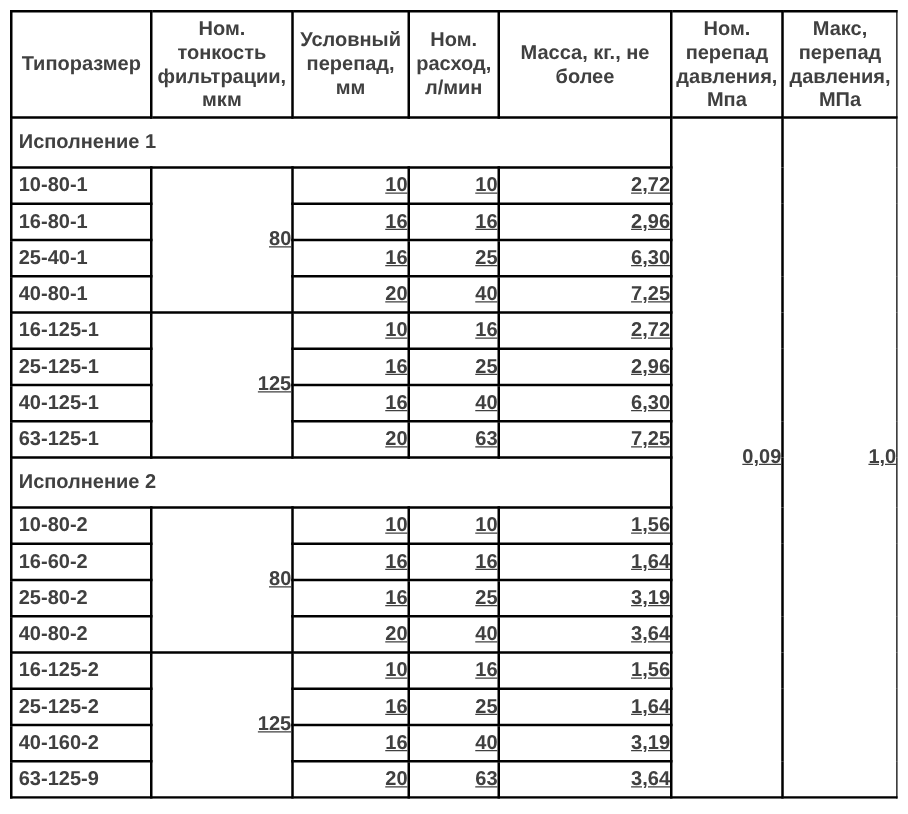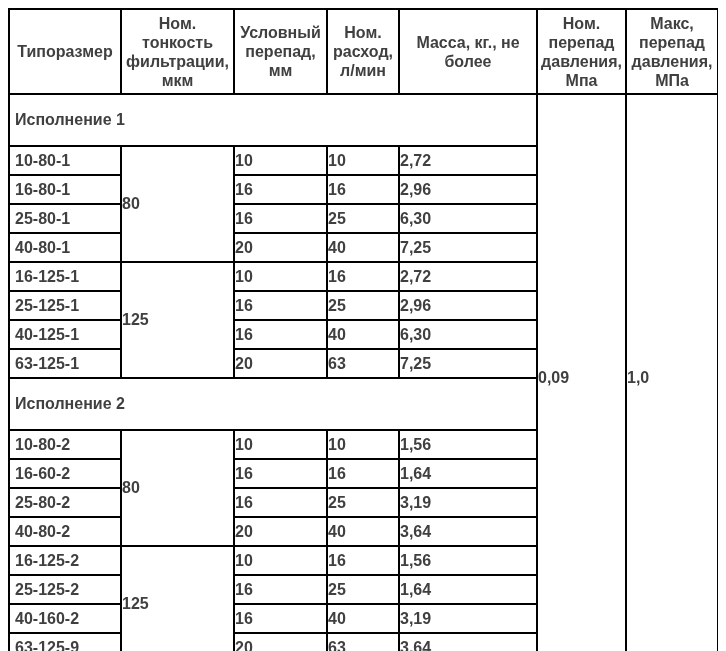--- a/index.html
+++ b/index.html
@@ -20,24 +20,24 @@
     padding: 0;
     background: #ffffff;
   }
   .spec thead tr { height: 85px; }
   .spec th {
     text-align: center;
     font-weight: bold;
     line-height: 19px;
     padding: 2px 1px;
   }
-  tr.row-section { height: 52px; }
+  tr.row-section { height: 40px; }
   tr.row-data  { height: 29px; }
   td.cell-left   { text-align: left; padding-left: 5px; }
-  td.cell-center { text-align: left; }
+  td.cell-center { text-align: right; text-decoration: underline; }
 </style>
 </head>
 <body>
 
 <table class="spec">
   <colgroup>
     <col style="width:112px">
     <col style="width:113px">
     <col style="width:93px">
     <col style="width:72px">
@@ -69,21 +69,21 @@
         <td class="cell-center">10</td>
         <td class="cell-center">2,72</td>
       </tr>
       <tr class="row-data">
         <td class="cell-left">16-80-1</td>
         <td class="cell-center">16</td>
         <td class="cell-center">16</td>
         <td class="cell-center">2,96</td>
       </tr>
       <tr class="row-data">
-        <td class="cell-left">25-80-1</td>
+        <td class="cell-left">25-40-1</td>
         <td class="cell-center">16</td>
         <td class="cell-center">25</td>
         <td class="cell-center">6,30</td>
       </tr>
       <tr class="row-data">
         <td class="cell-left">40-80-1</td>
         <td class="cell-center">20</td>
         <td class="cell-center">40</td>
         <td class="cell-center">7,25</td>
       </tr>

